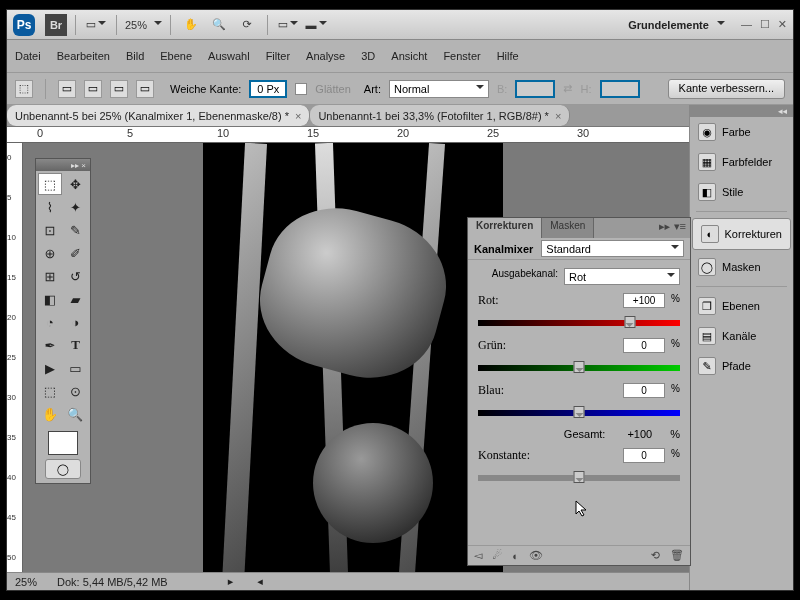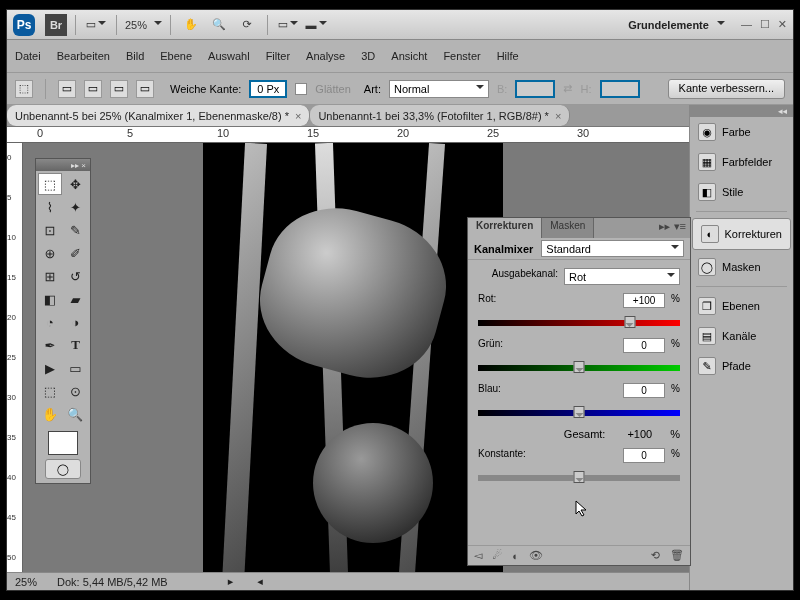--- a/index.html
+++ b/index.html
@@ -55,21 +55,21 @@
 .ap-tabs{height:20px;background:#9a9a9a;display:flex;}
 .ap-tab{padding:2px 8px;background:#8a8a8a;border-right:1px solid #666;font-size:10px;color:#333;}
 .ap-tab.active{background:#b4b4b4;font-weight:bold;}
 .ap-tab-ops{margin-left:auto;display:flex;gap:4px;padding:2px 4px;color:#444;}
 .ap-head{height:22px;display:flex;align-items:center;padding:0 6px;gap:8px;border-bottom:1px solid #999;}
 .ap-head b{font-size:11px;}
 .ap-sel{flex:1;background:#fff;border:1px solid #888;padding:1px 4px;display:flex;justify-content:space-between;align-items:center;height:17px;}
 .ap-body{flex:1;padding:8px 10px;display:flex;flex-direction:column;gap:8px;}
 .ap-row{display:flex;gap:6px;}
 .ap-lbl{width:80px;text-align:right;font-size:10px;}
-.ap-lbl-s{width:36px;font-size:10px;}
+.ap-lbl-s{width:36px;font-size:12px;font-family:Liberation Serif, serif;}
 .ap-val{width:42px;background:#fff;border:1px solid #888;text-align:center;padding:1px 0;font-size:10px;}
 .ap-unit{font-size:10px;}
 .slider{position:relative;height:14px;}
 .slider-track{position:absolute;top:4px;left:0;right:0;height:6px;}
 .slider-thumb{position:absolute;top:0;width:11px;height:12px;background:#ccc;border:1px solid #555;transform:translateX(-50%);}
 .slider-thumb::after{content:"";position:absolute;left:50%;bottom:-4px;transform:translateX(-50%);border:4px solid transparent;border-top-color:#888;}
 .ap-footer{height:20px;border-top:1px solid #999;display:flex;align-items:center;padding:0 6px;gap:10px;color:#444;}
 .watermark{position:absolute;right:8px;bottom:8px;font-size:13px;color:#999;font-family:serif;}
 .cursor{position:absolute;left:575px;top:500px;z-index:20;pointer-events:none;}
 .tri{display:inline-block;border:4px solid transparent;}

